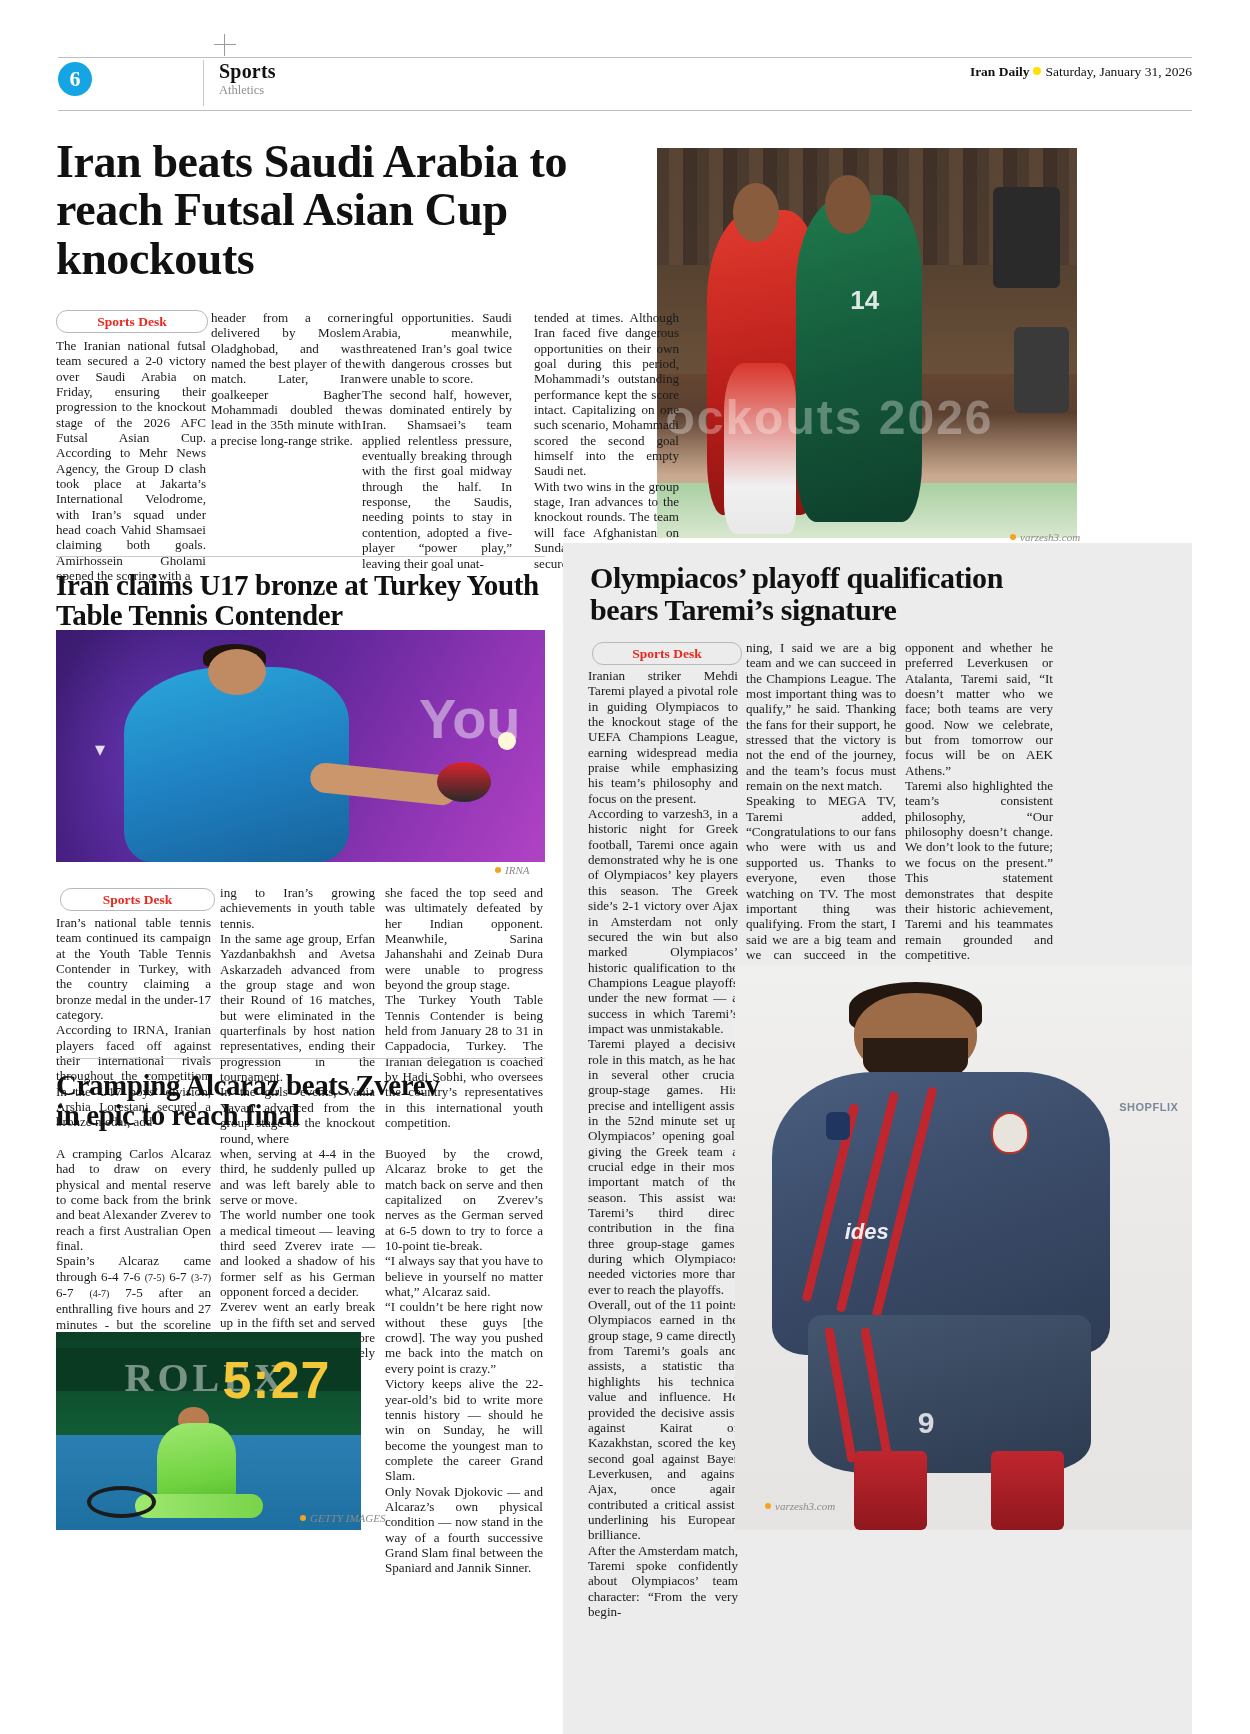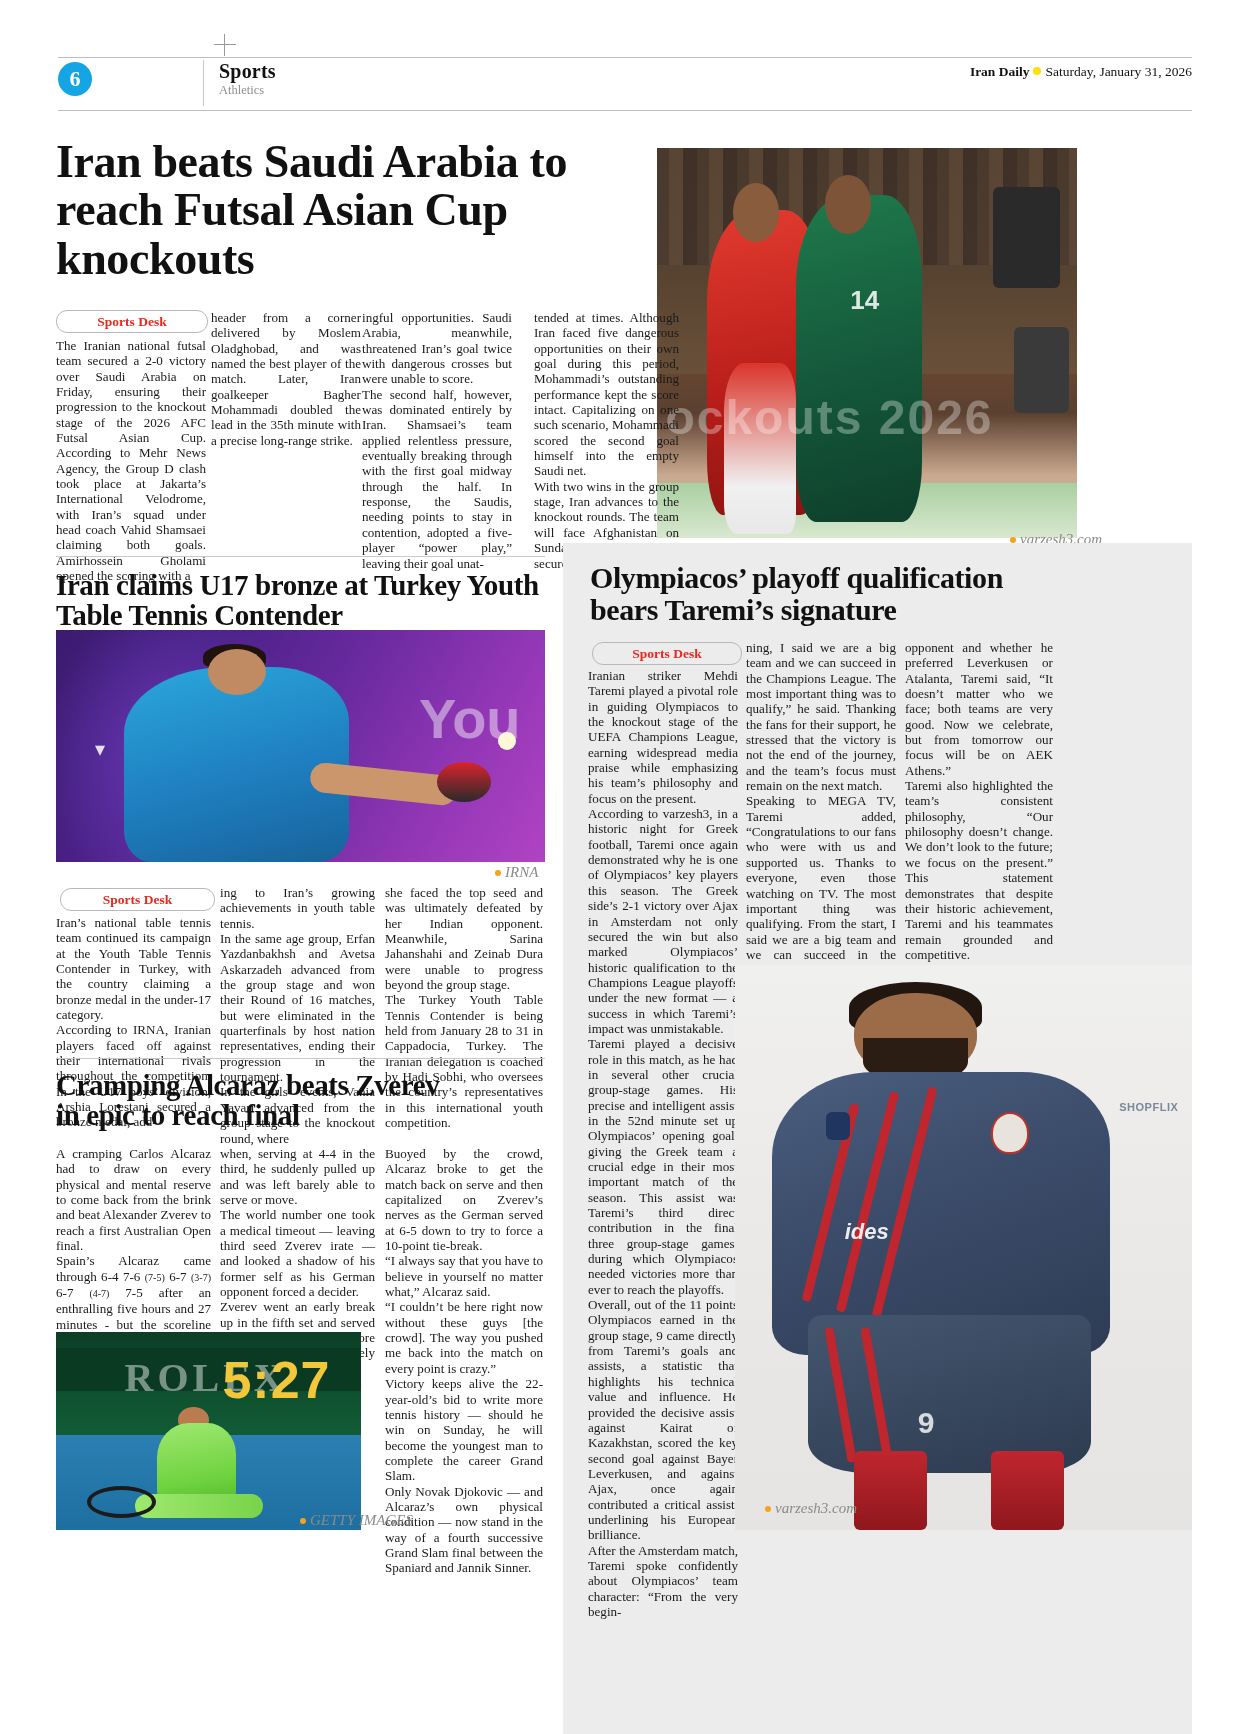--- a/index.html
+++ b/index.html
@@ -38,21 +38,21 @@
   .col p{margin:0;}
   .rule{position:absolute;background:#c9c9c9;height:1px;}
 
   
   .pill{position:absolute;height:21px;border:1px solid #b9b9b9;border-radius:11px;
     color:#E8291E;font-weight:bold;font-size:13.5px;text-align:center;line-height:21px;
     background:transparent;}
 
   
   .photo{position:absolute;overflow:hidden;}
-  .credit{position:absolute;font-size:15px;color:#8a8a8a;font-style:italic;white-space:nowrap;}
+  .credit{position:absolute;font-size:11px;color:#8a8a8a;font-style:italic;white-space:nowrap;}
   .credit .cdot{display:inline-block;width:6px;height:6px;border-radius:50%;background:#F6A21E;margin-right:4px;vertical-align:1px;}
 
   
   .futsal{background:linear-gradient(180deg,#caa98f 0%,#b98f6e 14%,#8e6344 30%,#6d4a33 50%,#5b4030 68%,#caa98f 84%,#a8caa0 100%);}
   .f-wall{position:absolute;left:0;top:0;width:100%;height:58%;
     background:linear-gradient(180deg,#3b2d25 0%,#53402f 45%,#6a5039 100%);}
   .f-crowd{position:absolute;left:0;top:0;width:100%;height:30%;
     background:repeating-linear-gradient(90deg,#4b3a2e 0px,#4b3a2e 12px,#5d4736 12px,#5d4736 26px,#3f3128 26px,#3f3128 40px);opacity:.9;}
   .f-floor{position:absolute;left:0;bottom:0;width:100%;height:14%;background:linear-gradient(180deg,#a9cfa2,#d9e8cf);}
   .f-txt{position:absolute;left:2%;bottom:16%;width:96%;height:22%;

